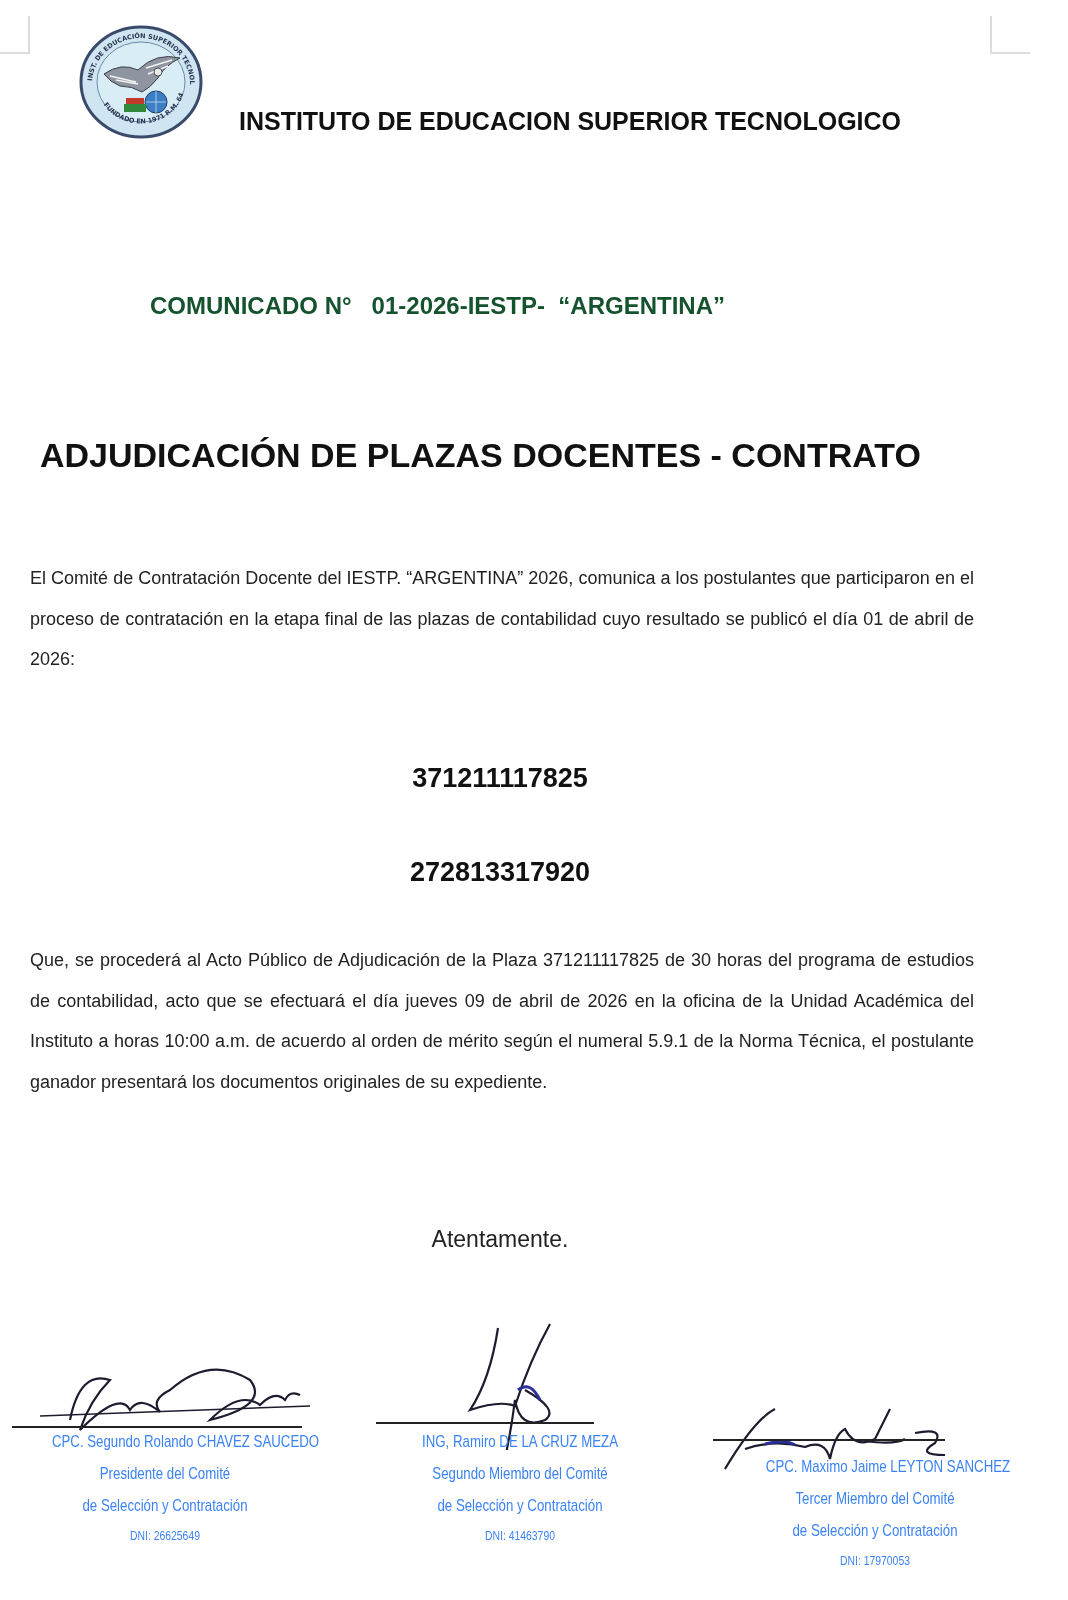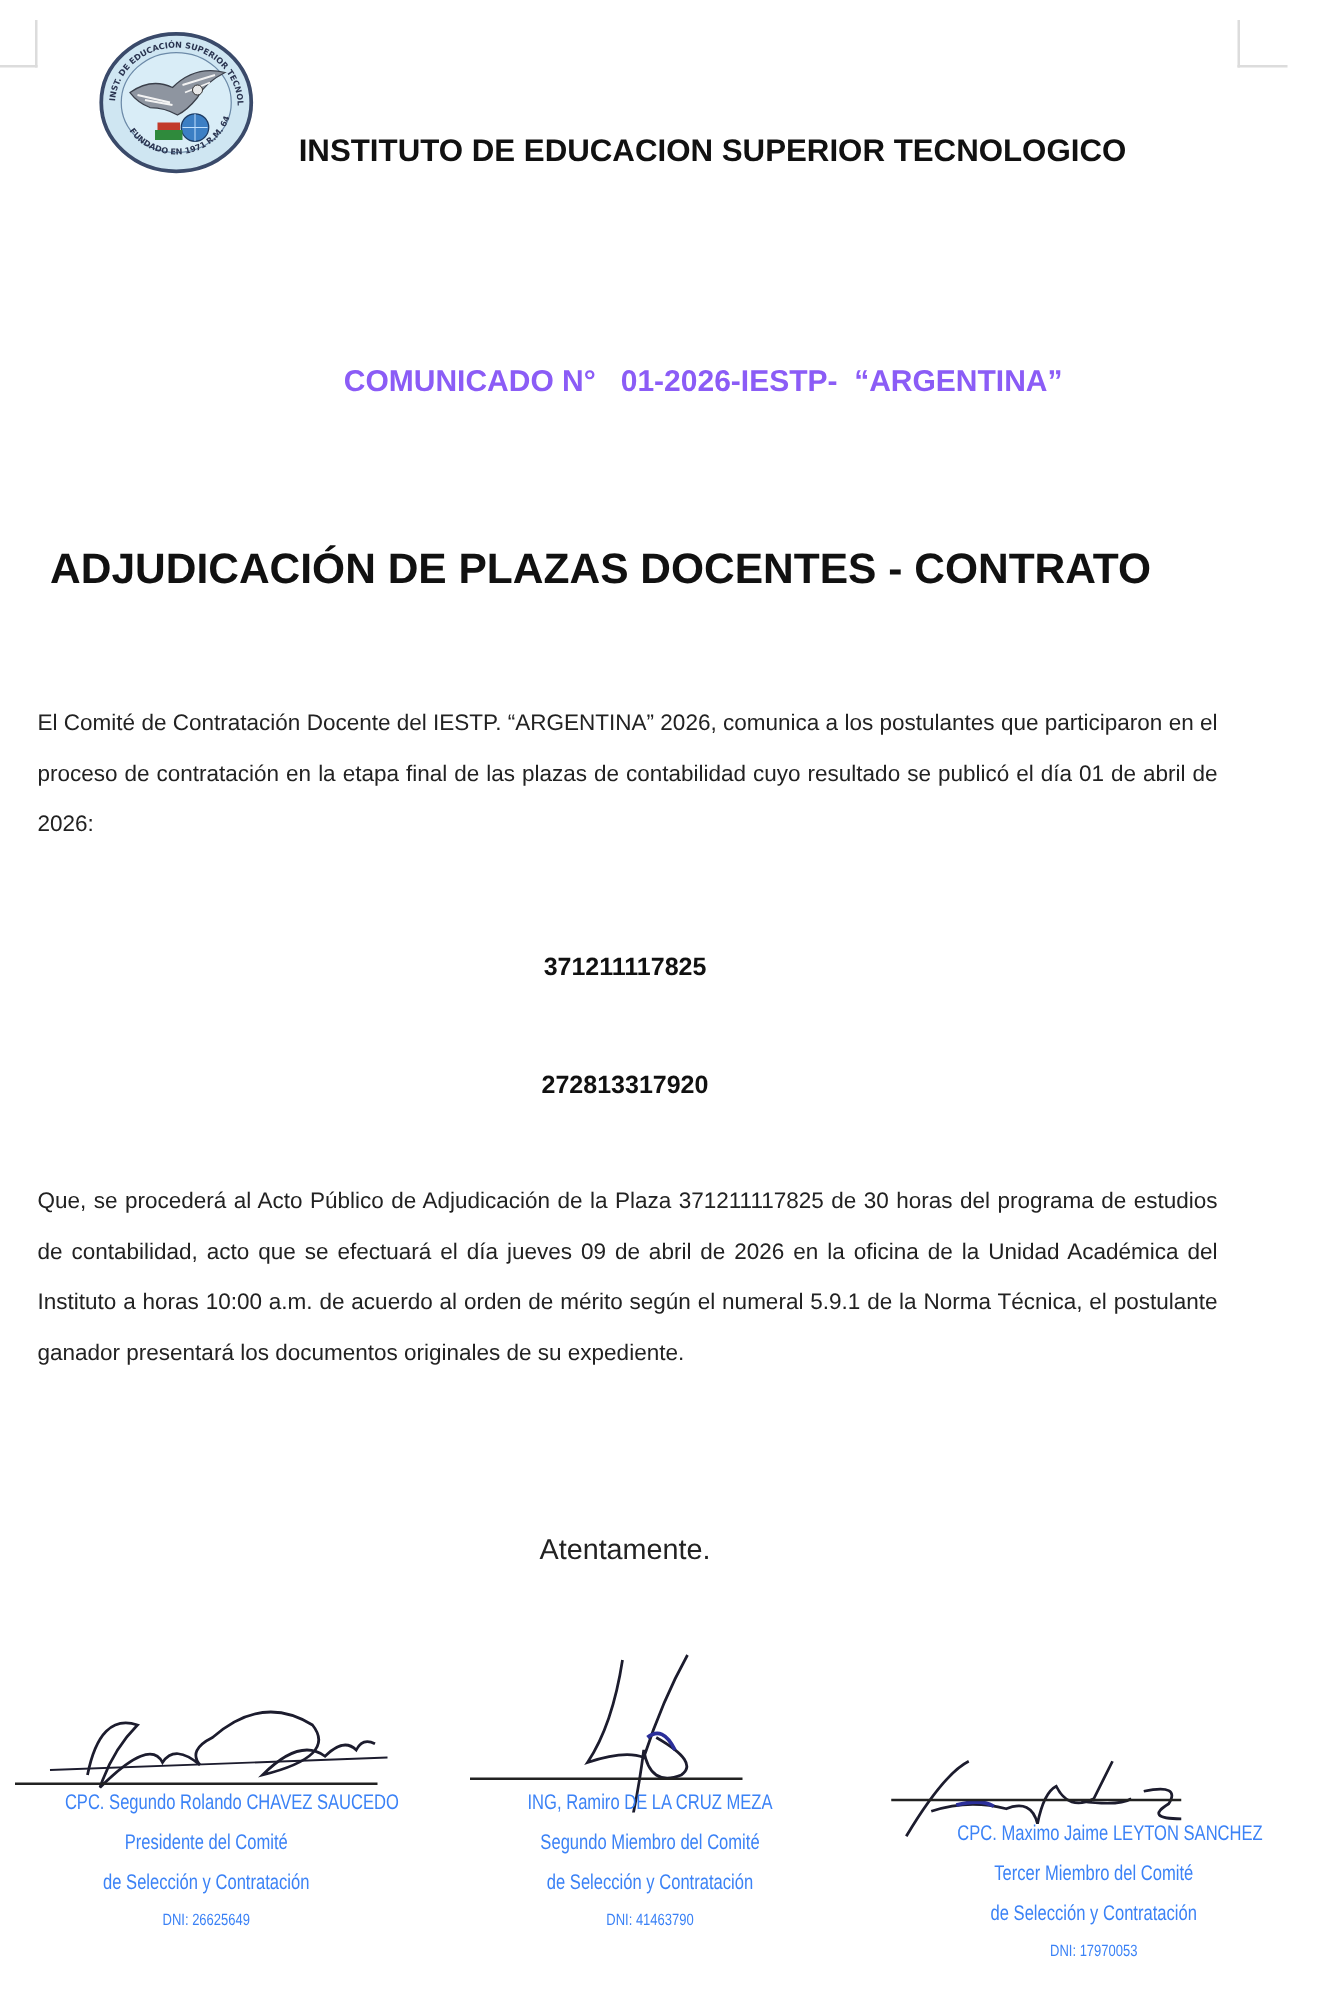--- a/index.html
+++ b/index.html
@@ -10,36 +10,36 @@
   .corner { position: absolute; border-color: #dcdcdc; border-style: solid; }
   .corner.tl { left: 0; top: 16px; width: 28px; height: 36px; border-width: 0 2px 2px 0; }
   .corner.tr { left: 990px; top: 16px; width: 38px; height: 36px; border-width: 0 0 2px 2px; }
 
   .logo { position: absolute; left: 76px; top: 22px; width: 130px; height: 118px; }
   .header-title {
     position: absolute; left: 230px; top: 55px; width: 680px; text-align: center;
     font-size: 25px; font-weight: bold; line-height: 37px; color: #111; margin-top: 48px;
   }
   .comunicado {
-    position: absolute; left: 150px; top: 292px; width: 700px; text-align: right;
-    font-size: 24px; font-weight: bold; color: #8b5cf6; white-space: pre;
+    position: absolute; left: 150px; top: 292px; width: 700px; text-align: left;
+    font-size: 24px; font-weight: bold; color: #14532d; white-space: pre;
   }
   .main-title {
     position: absolute; left: 40px; top: 433px; width: 940px; text-align: left;
     font-size: 34px; font-weight: bold; line-height: 45px; color: #111;
   }
   .para {
     position: absolute; left: 30px; width: 944px; font-size: 18px; line-height: 40.5px;
     text-align: justify; color: #222;
   }
   .para1 { top: 558px; }
   .para2 { top: 940px; }
   .plaza {
     position: absolute; left: 300px; width: 400px; text-align: center;
-    font-size: 20px; font-weight: bold; color: #111;
+    font-size: 27px; font-weight: bold; color: #111;
   }
   .plaza1 { top: 763px; }
   .plaza2 { top: 857px; }
   .closing {
     position: absolute; left: 350px; top: 1226px; width: 300px; text-align: center;
     font-size: 23px; color: #222;
   }
   .sig { position: absolute; text-align: center; font-family: "Liberation Sans", sans-serif; color: #3b82f6; }
   .sig .line { position: absolute; height: 2px; background: #222; }
   .sig .name { font-size: 17px; transform: scaleX(0.78); transform-origin: center; white-space: nowrap; }

